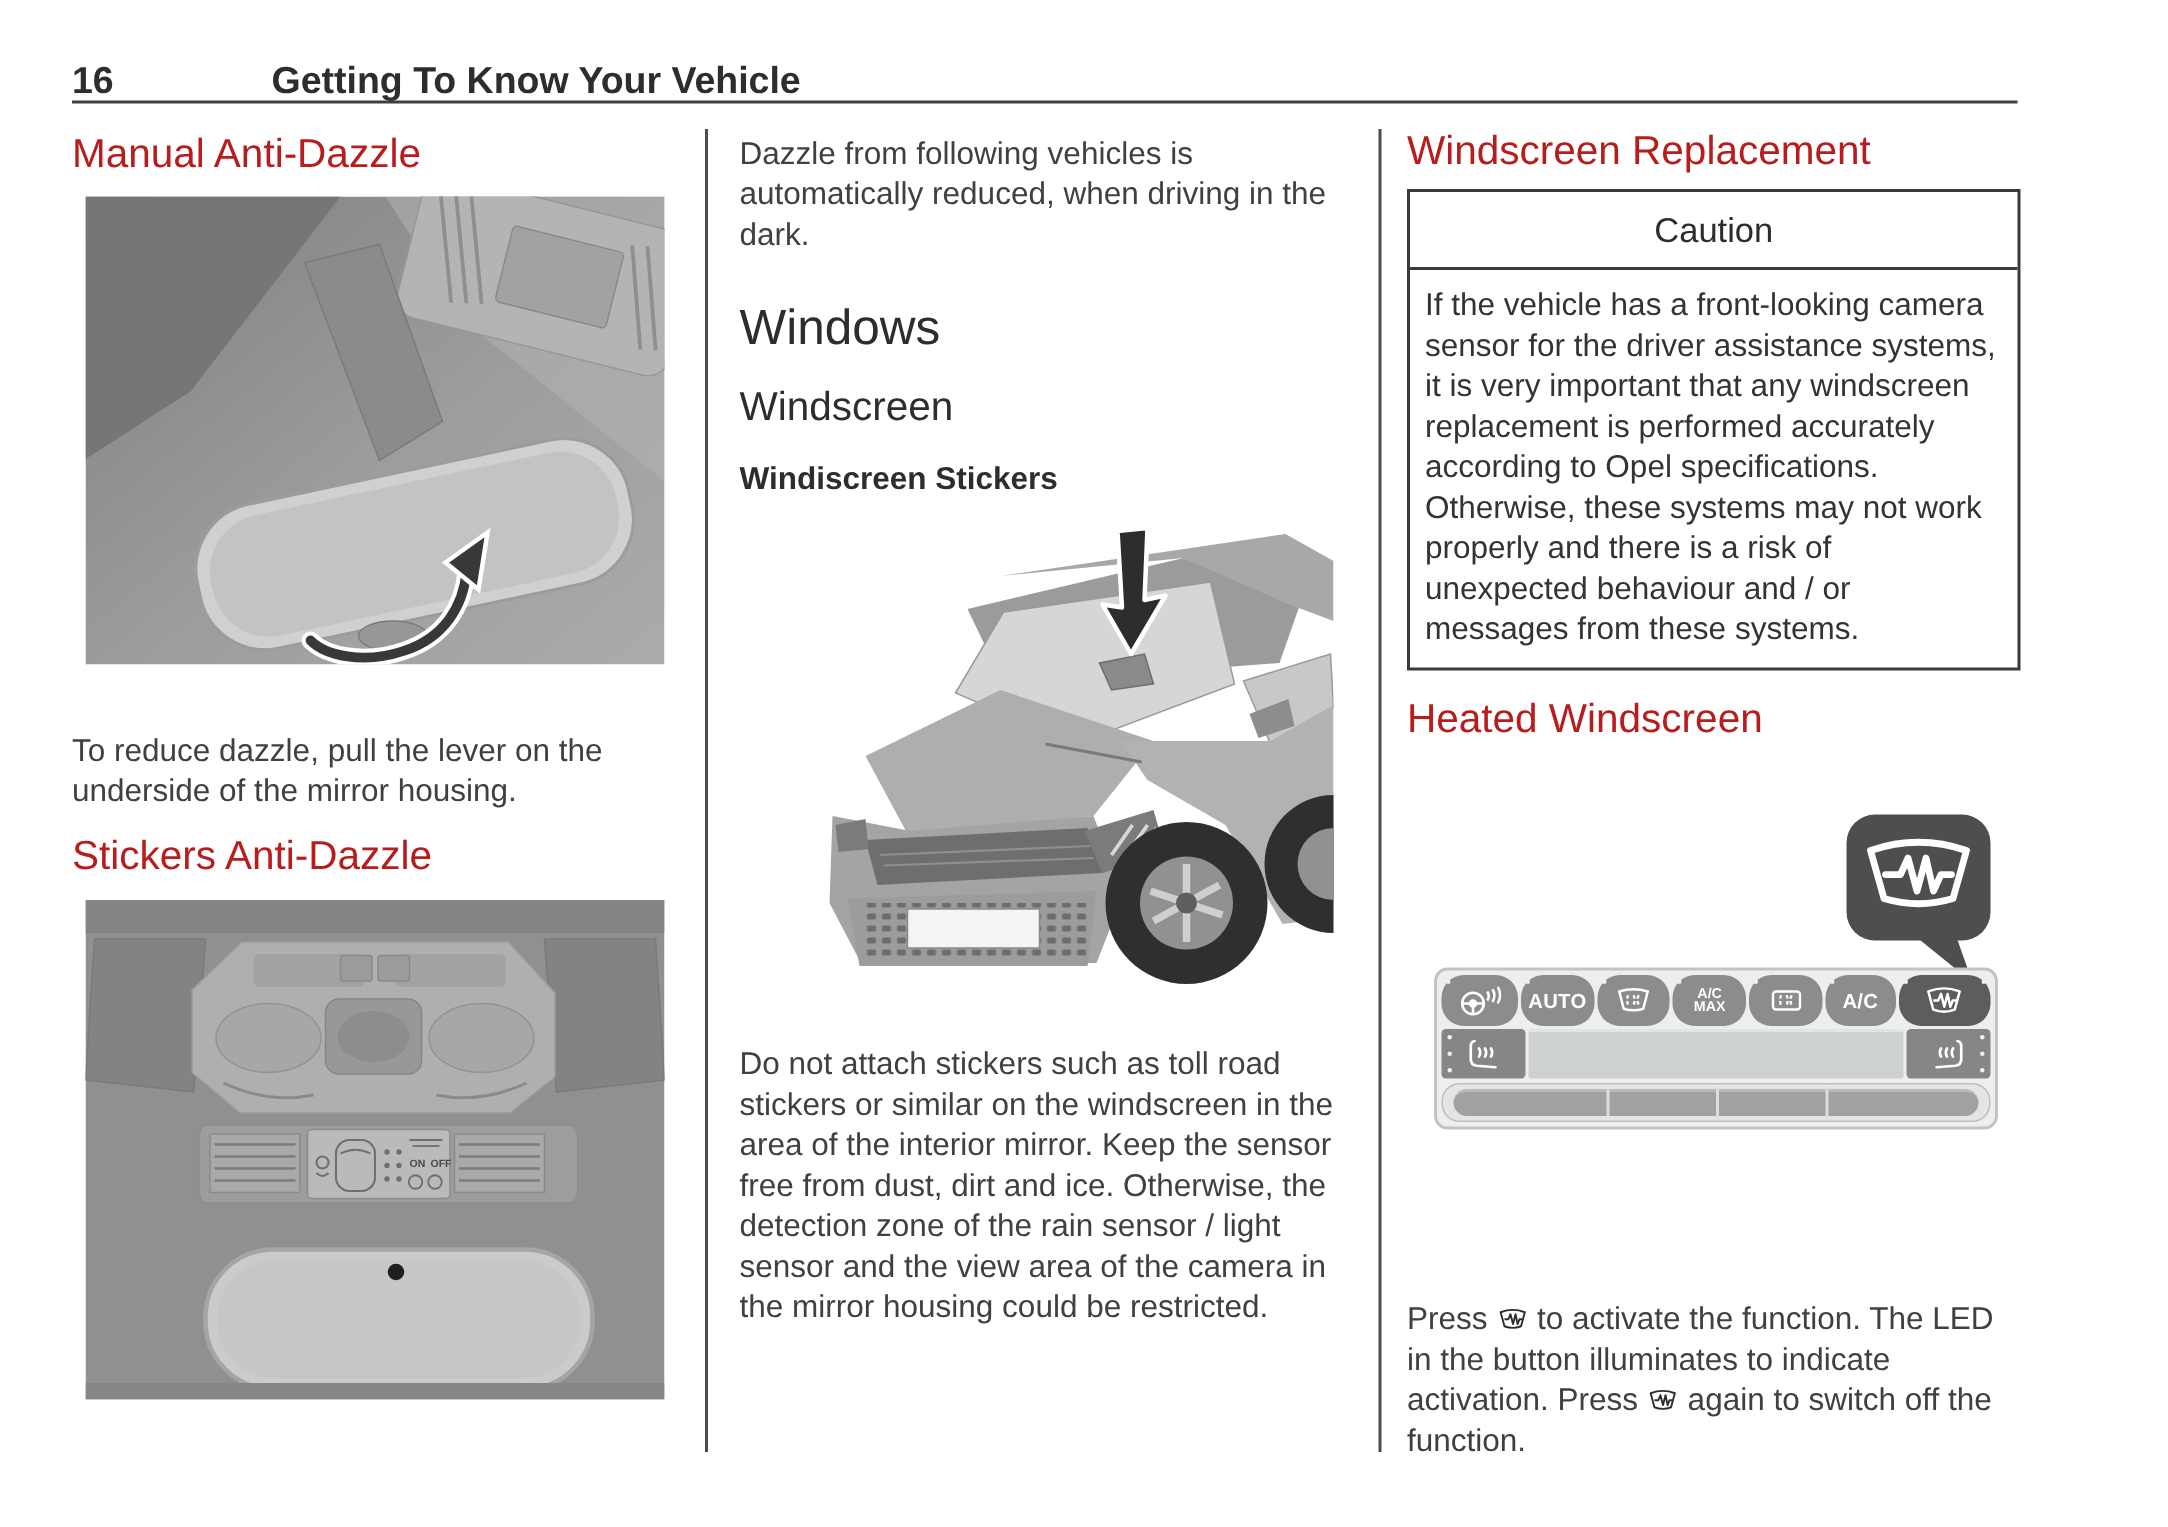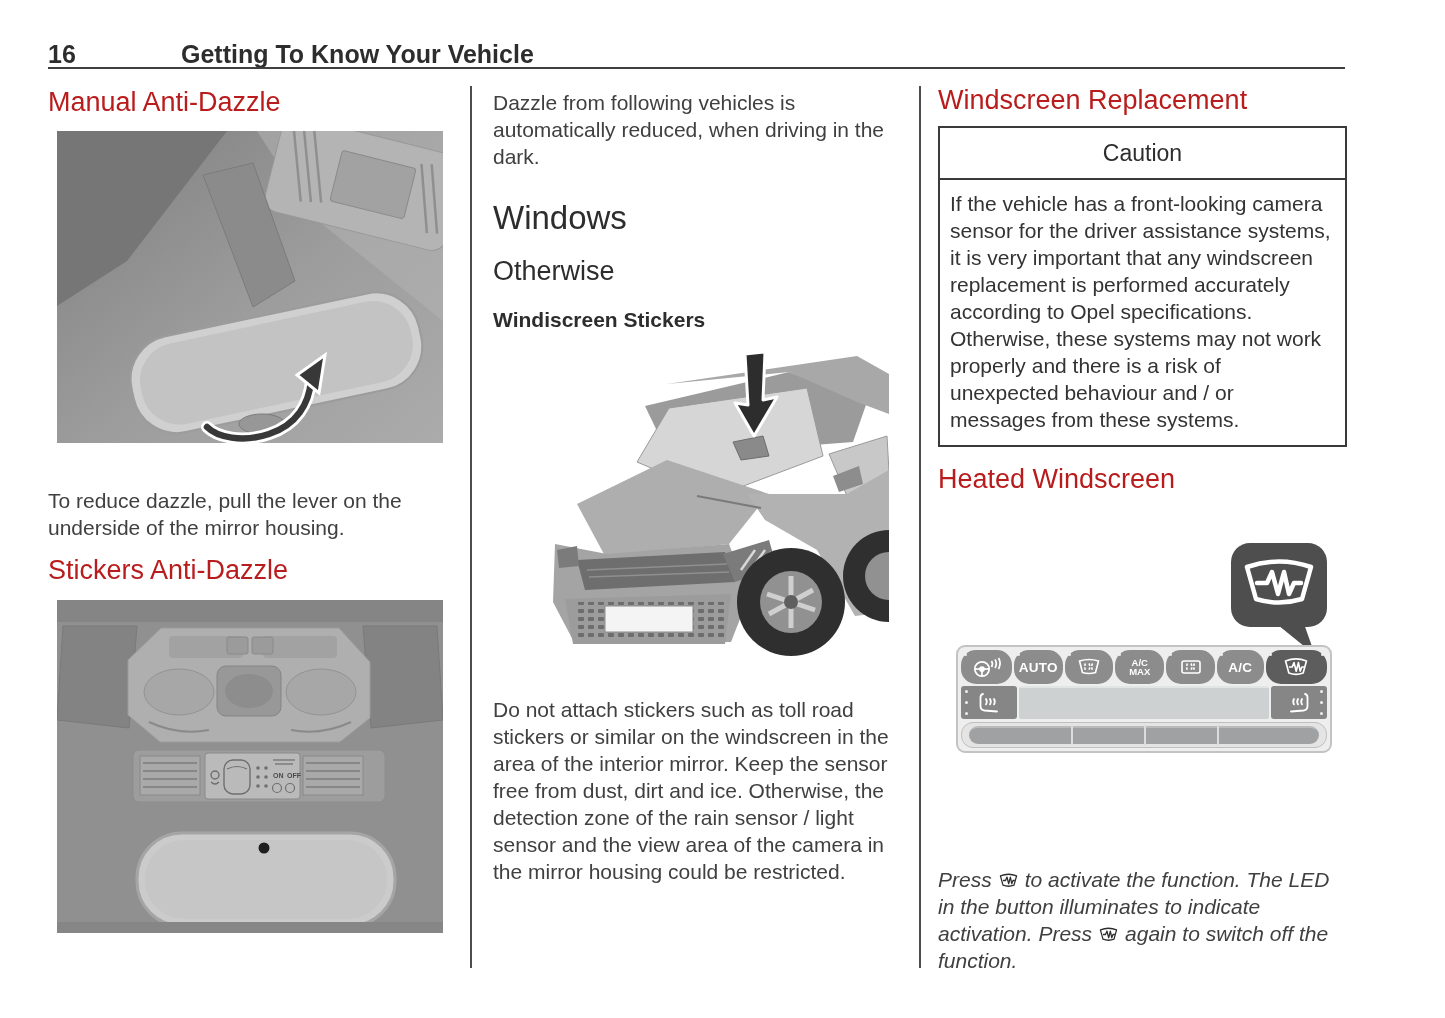--- a/index.html
+++ b/index.html
@@ -62,21 +62,21 @@
            align-items:center;justify-content:center;}
   .dots3{position:absolute;top:4px;bottom:4px;display:flex;flex-direction:column;justify-content:space-between;}
   .dots3 span{width:3px;height:3px;border-radius:2px;background:#efefef;display:block;}
   .seatbtn.l .dots3{left:4px;} .seatbtn.r .dots3{right:4px;}
   .disp{flex:1;background:#cdd1d2;border-radius:2px;border-top:2px solid #e2e5e6;box-sizing:border-box;}
   .rail{position:relative;height:24px;margin-top:3px;background:#e4e4e4;border:1px solid #bfbfbf;border-radius:12px;}
   .rail .bar{position:absolute;left:7px;right:7px;top:3px;bottom:3px;background:#9fa1a3;
              border-radius:9px;border-top:2px solid #b8babc;box-sizing:border-box;}
   .rail .notch{position:absolute;top:2px;bottom:2px;width:2px;background:#dcdcdc;}
 
-  #p-press{margin-top:22px;font-style:italic;}
+  #p-press{margin-top:22px;}
   .inline-ws{vertical-align:-2px;margin:0 5px;}
 </style>
 </head>
 <body>
 
 <svg width="0" height="0" style="position:absolute">
   <defs>
     <symbol id="ws-heat" viewBox="0 0 24 20">
       <path d="M2.5,4.5 Q12,0.8 21.5,4.5 L18.5,15.5 Q12,18 5.5,15.5 Z" fill="none"></path>
       <path d="M5.5,10 L8.5,10 L10.2,6 L12.2,13.8 L14.2,6 L15.8,13.8 L17.3,10 L19.5,10" fill="none"></path>
@@ -200,21 +200,21 @@
         <rect x="88" y="240" width="242" height="79" rx="39" fill="#c6c6c6"></rect>
         <circle cx="207" cy="248" r="5.5" fill="#1f1f1f"></circle>
       </g>
       <rect y="322" width="386" height="11" fill="#868686"></rect>
     </svg>
   </div>
 
   <div class="col" id="col-mid">
     <p class="body" id="p-intro">Dazzle from following vehicles is automatically reduced, when driving in the dark.</p>
     <h1 class="h-windows">Windows</h1>
-    <h2 class="h-sub">Otherwise</h2>
+    <h2 class="h-sub">Windscreen</h2>
     <h3 class="h-minor">Windiscreen Stickers</h3>
 
     <svg class="fig3" width="372" height="330" viewBox="0 0 372 330">
       <rect width="372" height="330" fill="#ffffff"></rect>
       <polygon points="128,62 272,28 350,58 336,98 152,112" fill="#9b9b9b"></polygon>
       <path d="M150,40 L340,12 L372,30 L372,70 L340,58 L272,28 Z" fill="#a8a8a8"></path>
       <polygon points="120,118 152,64 290,44 306,112 200,152" fill="#d6d6d6" stroke="#9a9a9a"></polygon>
       <polygon points="312,110 370,92 372,128 330,152" fill="#c8c8c8" stroke="#9a9a9a"></polygon>
       <polygon points="60,160 150,116 252,150 212,200 88,212" fill="#aeaeae"></polygon>
       <polygon points="230,150 330,150 372,126 372,268 338,272 300,206 248,176" fill="#b2b2b2"></polygon>

